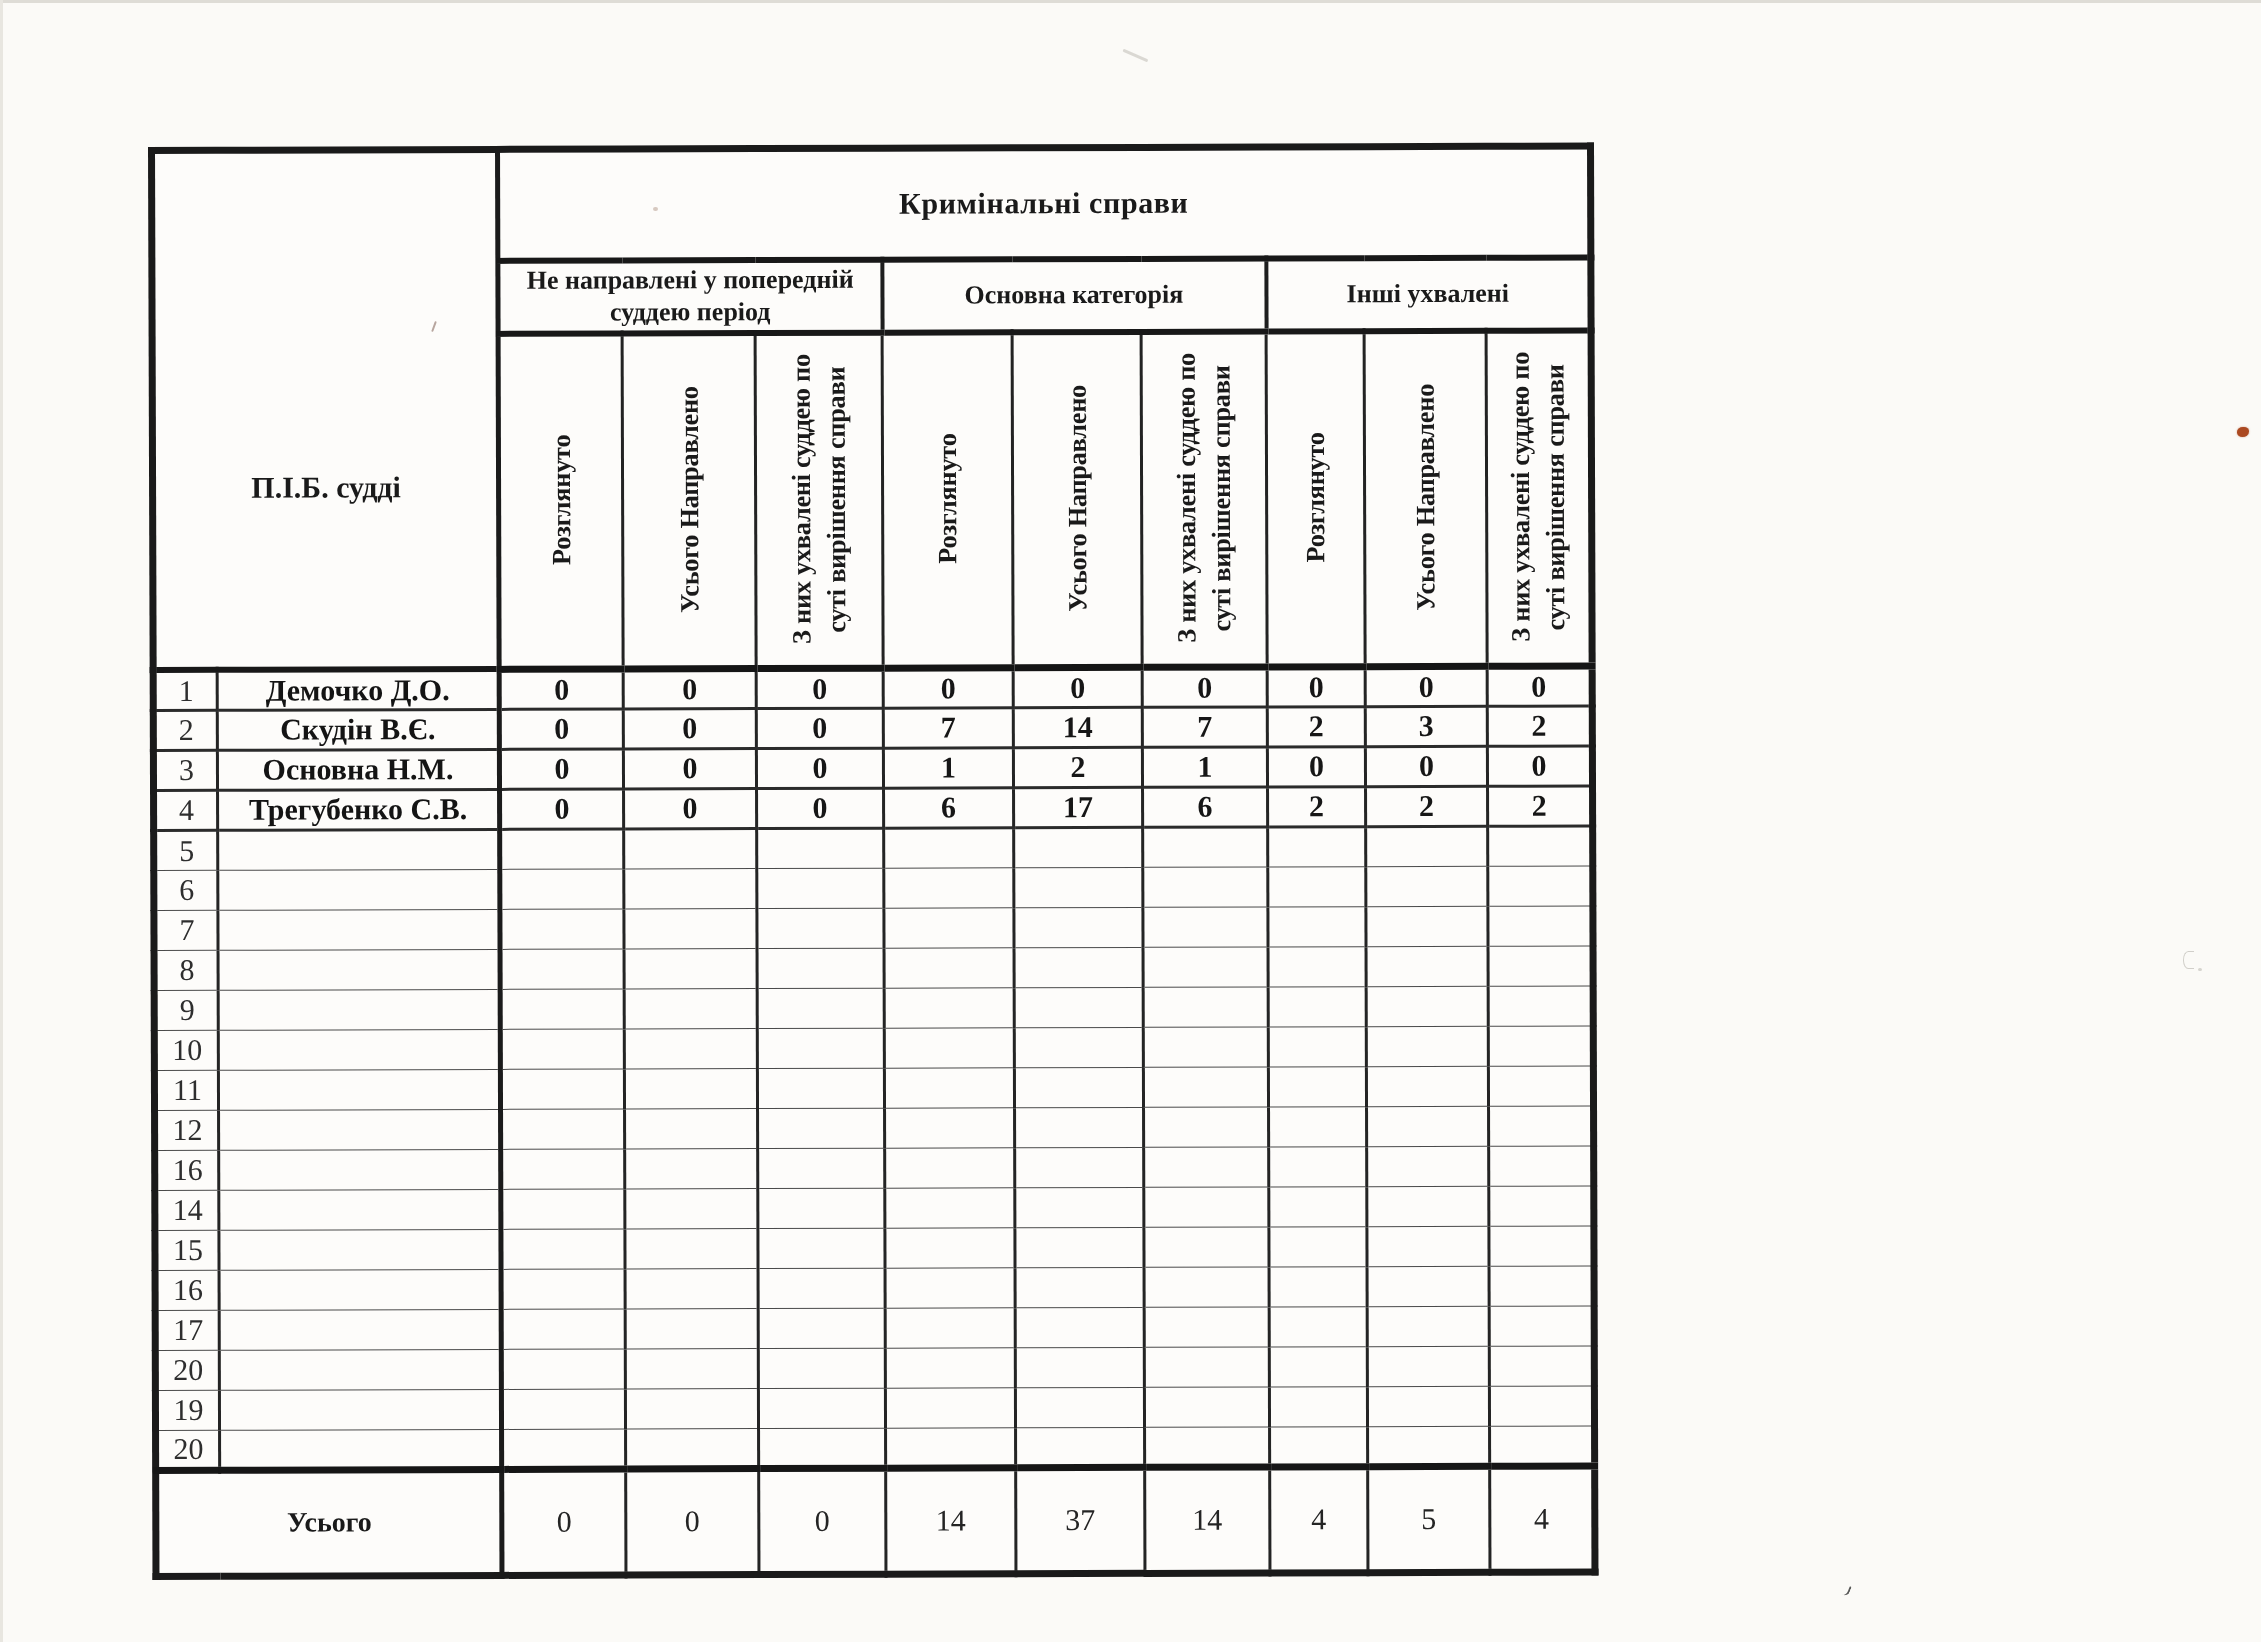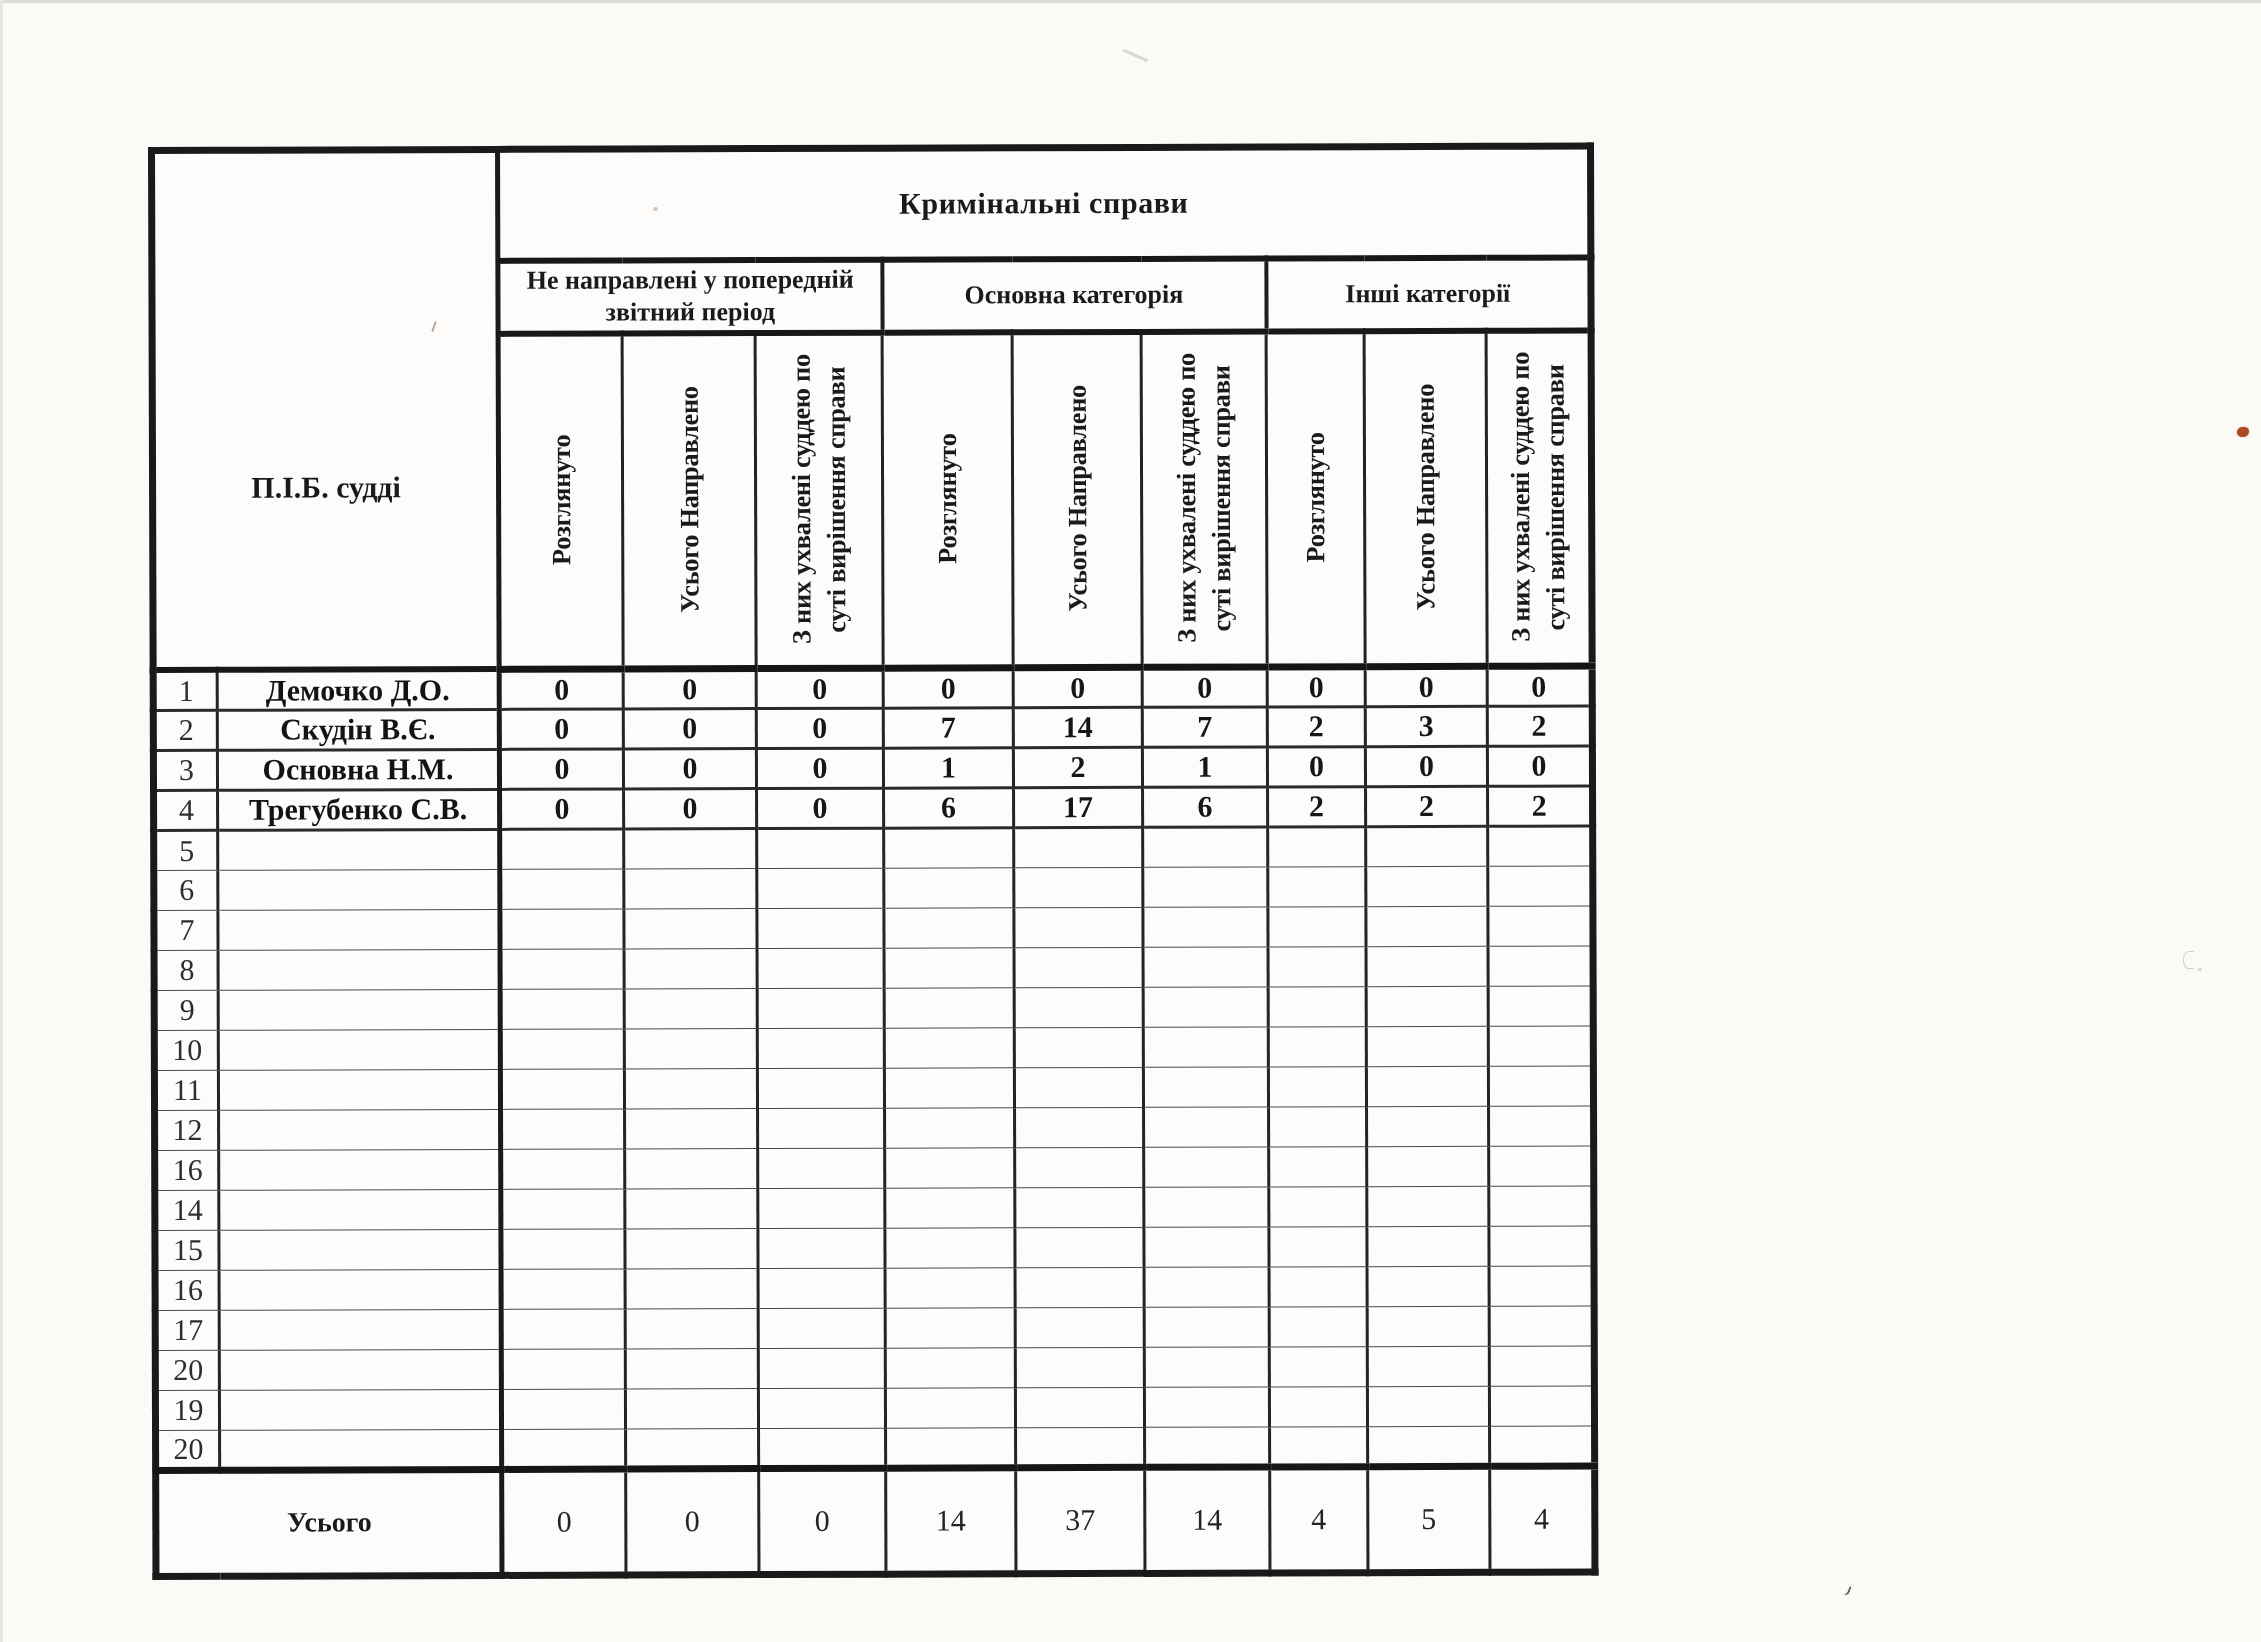--- a/index.html
+++ b/index.html
@@ -153,23 +153,23 @@
           <col style="width:122px">
           <col style="width:105px">
       </colgroup>
 
       <thead>
         <tr class="h1">
           <td class="pib" colspan="2" rowspan="3">П.І.Б. судді</td>
           <td class="title" colspan="9">Кримінальні справи</td>
         </tr>
         <tr class="h2">
-          <td class="grp" colspan="3">Не направлені у попередній звітний період</td>
+          <td class="grp" colspan="3">Не направлені у попередній суддею період</td>
           <td class="grp" colspan="3">Основна категорія</td>
-          <td class="grp" colspan="3">Інші категорії</td>
+          <td class="grp" colspan="3">Інші ухвалені</td>
         </tr>
         <tr class="h3">
           <td class="sub">
             <span class="vert">Розглянуто</span>
           </td>
           <td class="sub">
             <span class="vert">Усього Направлено</span>
           </td>
           <td class="sub">
             <span class="vert">З них ухвалені суддею по суті вирішення справи</span>

